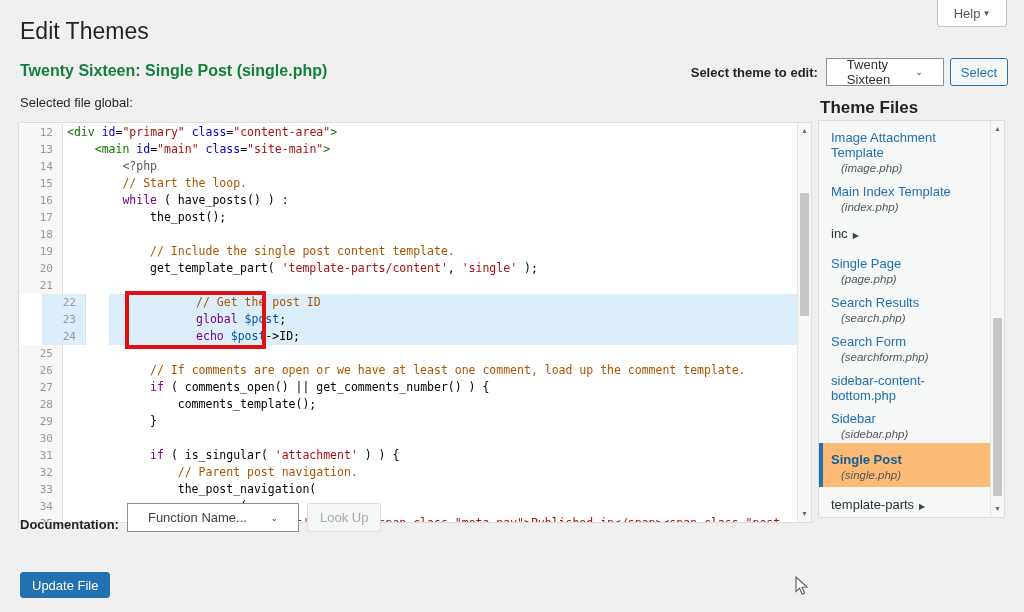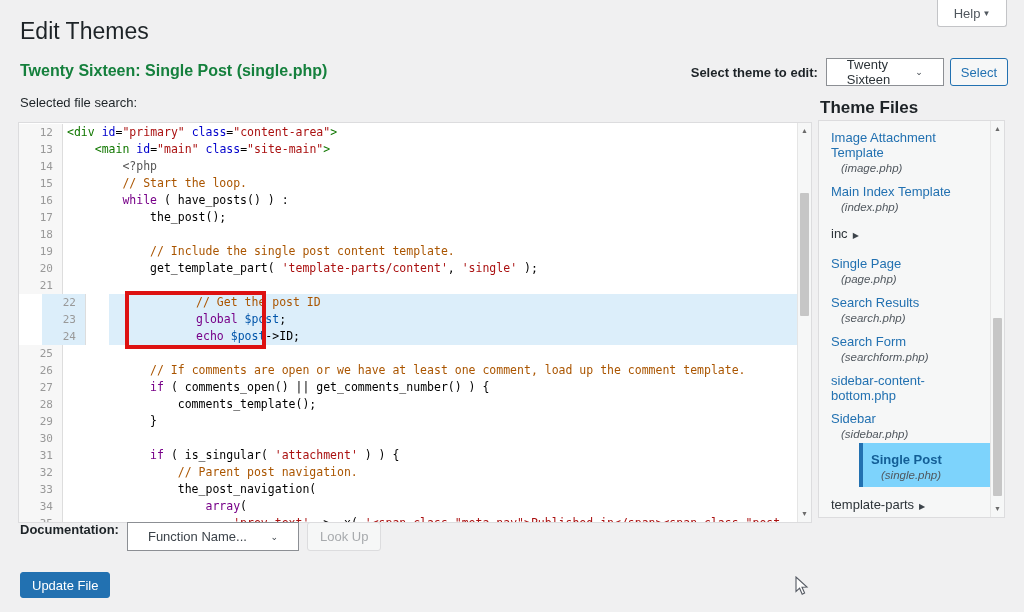--- a/index.html
+++ b/index.html
@@ -98,30 +98,30 @@
     position:absolute; left:818px; top:120px; width:187px; height:398px;
     background:#f6f7f7; border:1px solid #dcdcde; overflow:hidden;
   }
   .tf-list { position:absolute; left:0; top:2px; right:14px; }
   .tf-item { padding:7px 10px 1px 12px; font-size:13px; cursor:pointer; }
   .tf-item .tf-label { color:#2271b1; }
   .tf-item .tf-desc { font-size:11.5px; font-style:italic; color:#50575e; padding:2px 0 2px 10px; }
   .tf-item.folder { color:#2c3338; padding-top:10px; padding-bottom:8px; }
   .tf-item.folder .tf-arrow { font-size:8px; color:#3c434a; margin-left:5px; }
   .tf-item.active {
-    background:#7dd3fc; border-left:4px solid #2271b1; padding-left:8px;
-    padding-top:9px; padding-bottom:4px;margin-left:40px;
+    background:#fdba74; border-left:4px solid #2271b1; padding-left:8px;
+    padding-top:9px; padding-bottom:4px;
   }
   .tf-item.active .tf-label { font-weight:700; color:#135e96; }
   .theme-files .thumb { top:197px; height:178px; }
 
   
   .doc-row {
-    position:absolute; left:20px; top:522px; height:30px;
-    display:flex; align-items:flex-start; gap:8px;
+    position:absolute; left:20px; top:502px; height:30px;
+    display:flex; align-items:flex-end; gap:8px;
   }
   .doc-label { font-size:13px; font-weight:700; color:#1d2327; }
   .doc-select { width:172px; height:29px; justify-content:space-between; color:#3c434a; }
   .btn-disabled {
     height:29px; padding:0 12px; background:#f6f7f7; border:1px solid #dcdcde;
     border-radius:3px; color:#a7aaad; font-size:13px; cursor:default;
     font-family:"Liberation Sans", sans-serif;
   }
   .btn-primary {
     position:absolute; left:20px; top:572px; height:26px; padding:0 11px;
@@ -147,21 +147,21 @@
 
   <div class="select-theme-row">
     <span class="select-theme-label">Select theme to edit:</span>
     <span class="wp-select theme-select">
       <span>Twenty Sixteen</span>
       <span class="sel-caret">⌄</span>
     </span>
     <button class="btn-secondary">Select</button>
   </div>
 
-  <div class="file-content-label">Selected file search:</div>
+  <div class="file-content-label">Selected file global:</div>
 
   <div class="editor">
     <div class="code-lines" id="code-lines">
         <div class="code-line"><div class="ln">12</div><div class="ct"><span class="tk-tag">&lt;div</span><span class="tk-pl"> </span><span class="tk-attr">id</span><span class="tk-pl">=</span><span class="tk-str">"primary"</span><span class="tk-pl"> </span><span class="tk-attr">class</span><span class="tk-pl">=</span><span class="tk-str">"content-area"</span><span class="tk-tag">&gt;</span></div></div>
         <div class="code-line"><div class="ln">13</div><div class="ct"><span class="tk-pl">    </span><span class="tk-tag">&lt;main</span><span class="tk-pl"> </span><span class="tk-attr">id</span><span class="tk-pl">=</span><span class="tk-str">"main"</span><span class="tk-pl"> </span><span class="tk-attr">class</span><span class="tk-pl">=</span><span class="tk-str">"site-main"</span><span class="tk-tag">&gt;</span></div></div>
         <div class="code-line"><div class="ln">14</div><div class="ct"><span class="tk-pl">        </span><span class="tk-meta">&lt;?php</span></div></div>
         <div class="code-line"><div class="ln">15</div><div class="ct"><span class="tk-pl">        </span><span class="tk-com">// Start the loop.</span></div></div>
         <div class="code-line"><div class="ln">16</div><div class="ct"><span class="tk-pl">        </span><span class="tk-kw">while</span><span class="tk-pl"> ( have_posts() ) :</span></div></div>
         <div class="code-line"><div class="ln">17</div><div class="ct"><span class="tk-pl">            the_post();</span></div></div>
         <div class="code-line"><div class="ln">18</div><div class="ct"></div></div>

